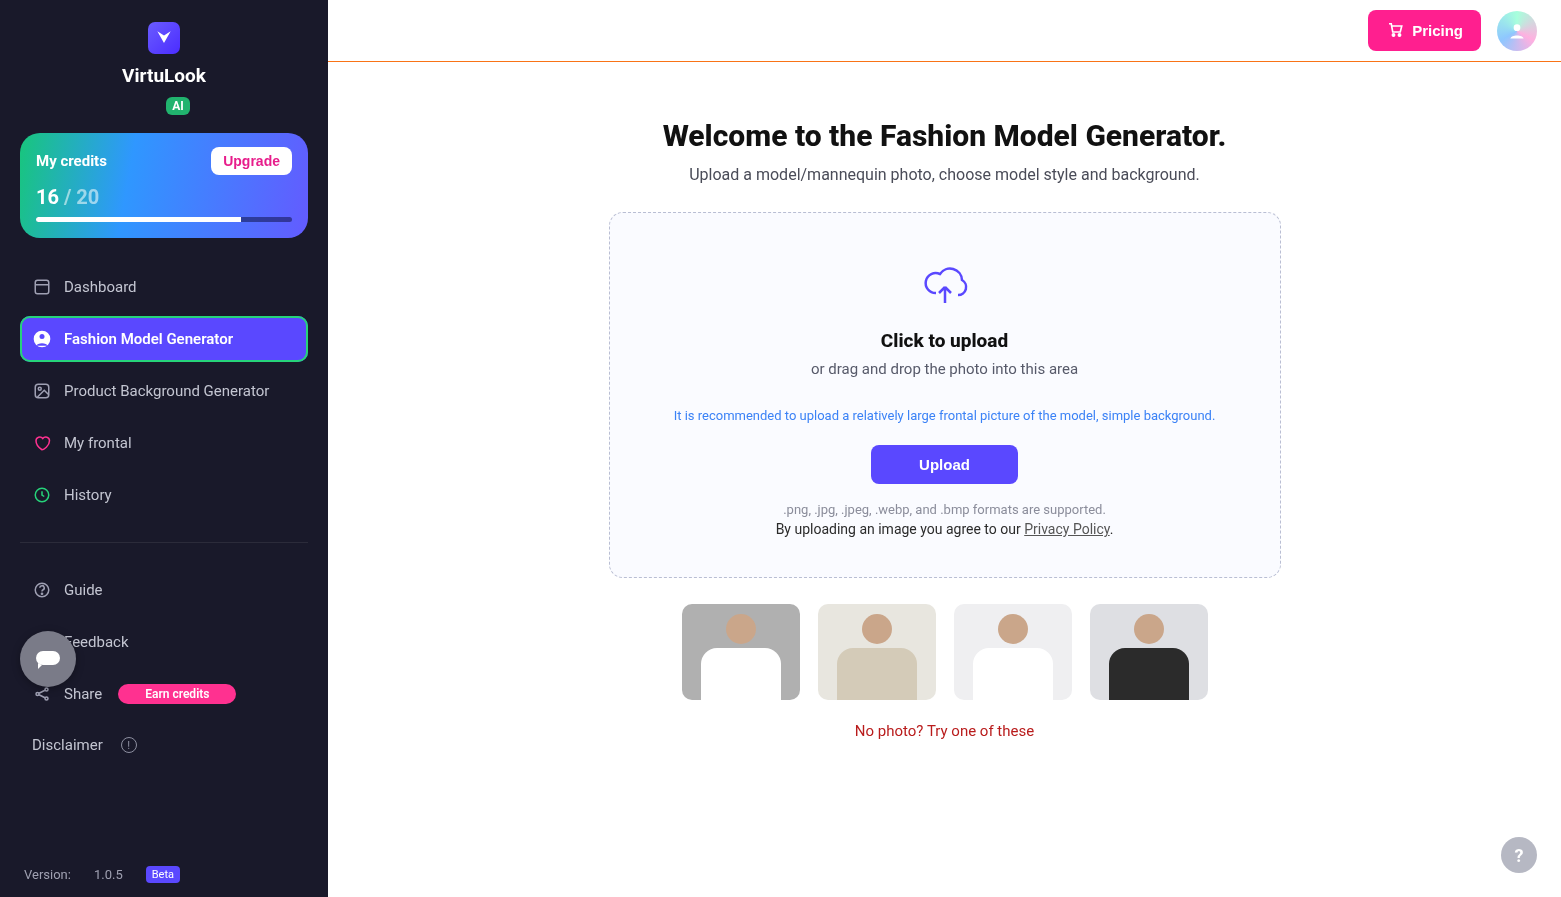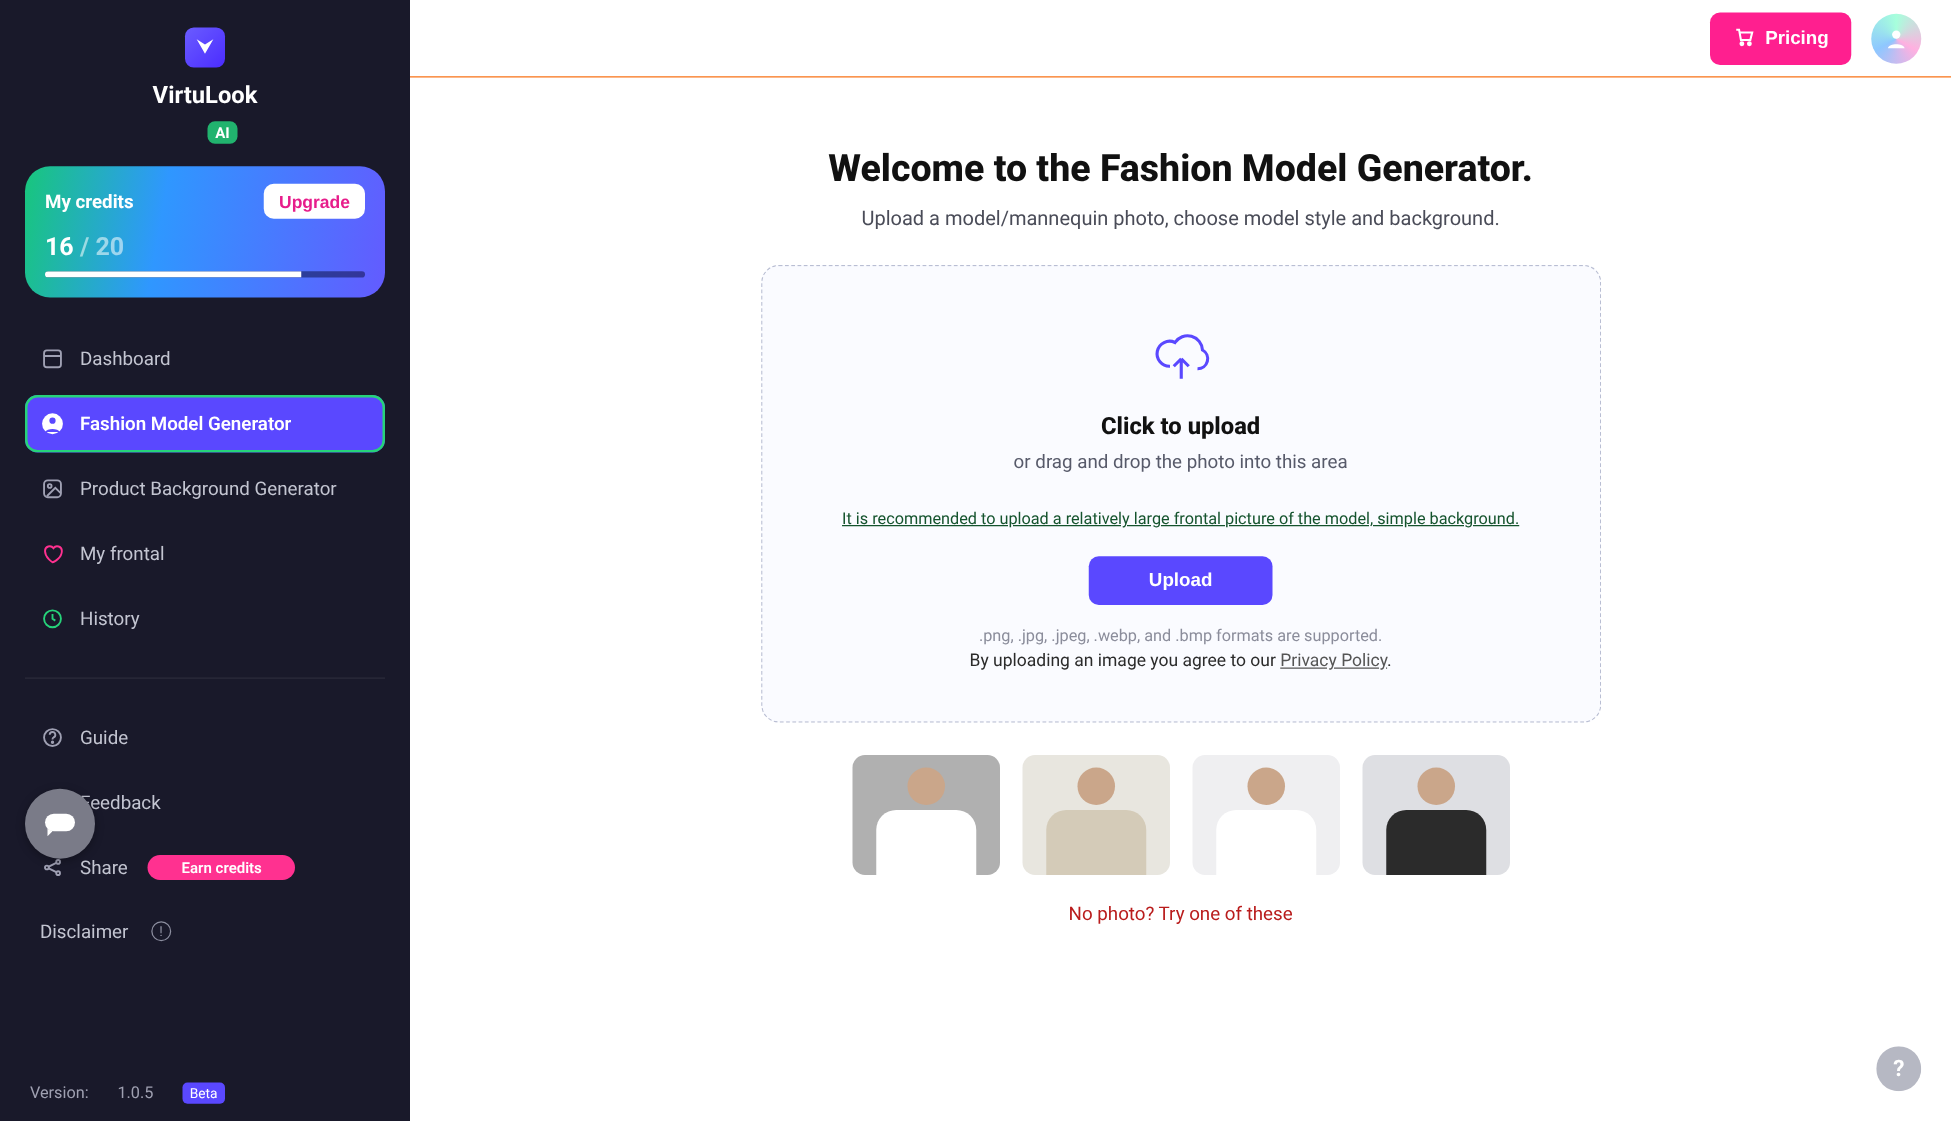--- a/index.html
+++ b/index.html
@@ -102,21 +102,21 @@
   .content { flex:1; overflow:auto; text-align:center; padding:56px 40px 40px; }
   .page-title { font-size:30px; font-weight:800; color:#111; }
   .page-subtitle { font-size:16px; color:#4a4c58; margin-top:12px; }
   .dropzone {
     width:672px; margin:28px auto 0; border:1.5px dashed #b9bed3; border-radius:14px;
     background:#fafbff; padding:52px 36px 40px;
   }
   .upload-icon { margin:0 auto 18px; width:46px; height:46px; }
   .dz-title { font-size:19px; font-weight:800; color:#111; }
   .dz-sub { font-size:15px; color:#575a6a; margin-top:8px; }
-  .dz-hint { font-size:13px; color:#14532d; margin-top:30px;text-decoration:underline; }
+  .dz-hint { font-size:13px; color:#3b82f6; margin-top:30px; }
   .upload-btn {
     margin-top:22px; background:#5a48ff; color:#fff; border:none; border-radius:8px;
     padding:11px 48px; font-size:15px; font-weight:700; cursor:pointer;
   }
   .dz-formats { font-size:13px; color:#8b8d9b; margin-top:18px; }
   .dz-agree { font-size:14px; color:#2b2b2b; margin-top:4px; }
   .dz-agree a { color:#555; text-decoration:underline; }
   .examples { display:flex; gap:18px; justify-content:center; margin-top:26px; }
   .example {
     width:118px; height:96px; border-radius:10px; background:#dfe2ea;

